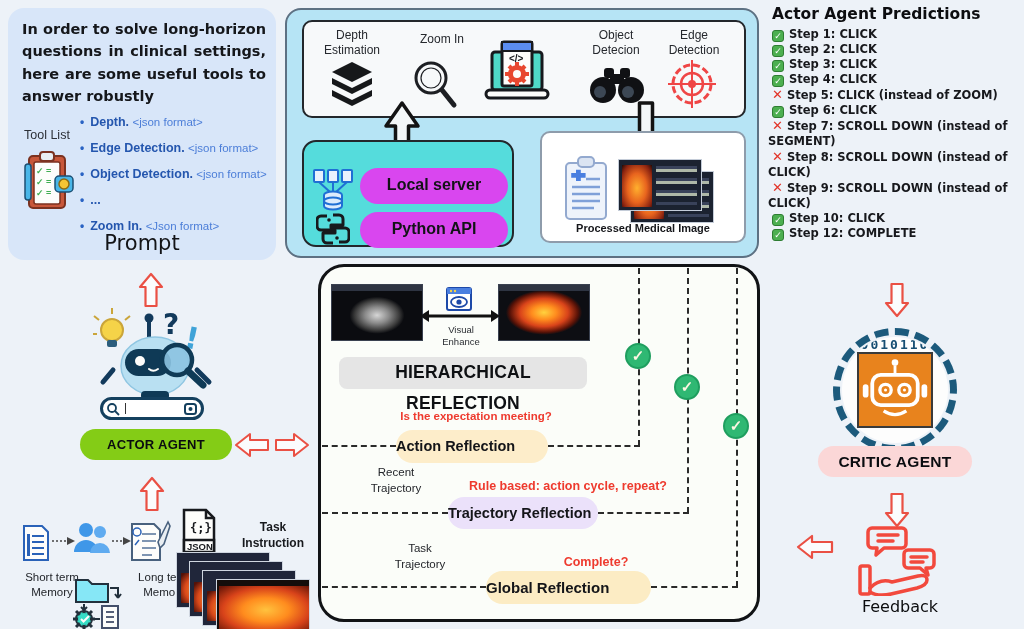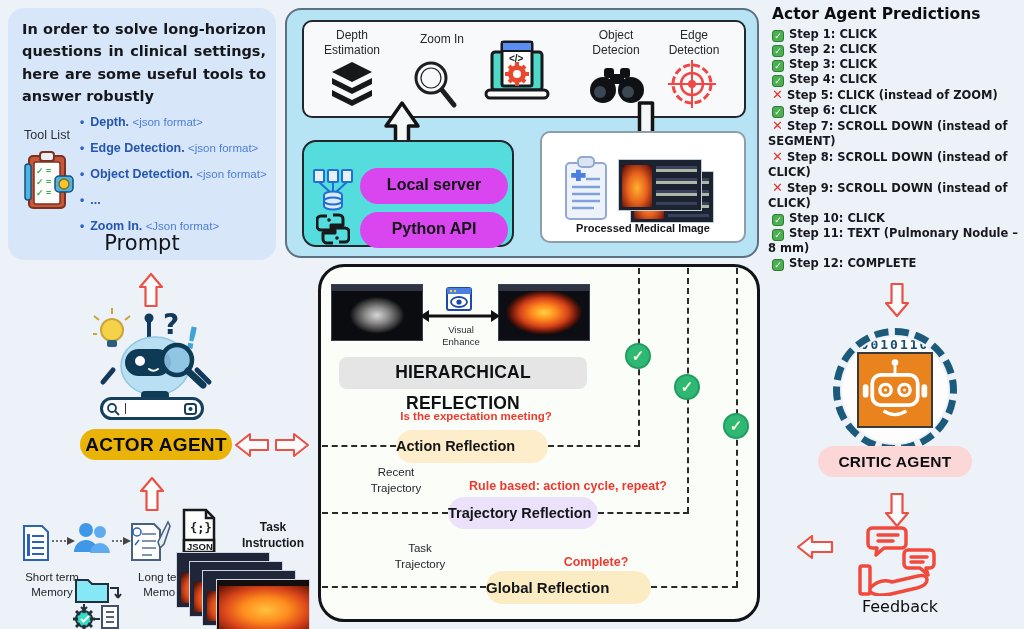--- a/index.html
+++ b/index.html
@@ -78,21 +78,21 @@
   .d-g-r { left:330px; top:319px; width:87px; }
   .d-v1 { left:317px; top:1px; height:178px; }
   .d-v2 { left:366px; top:1px; height:245px; }
   .d-v3 { left:415px; top:1px; height:319px; }
   .check-circle { position:absolute; width:26px; height:26px; border-radius:50%; background:#2fb873; border:2px solid #1f9e5f; color:#fdf6e3; font-weight:bold; font-size:15px; line-height:22px; text-align:center; }
   .cc1 { left:304px; top:76px; } .cc2 { left:353px; top:107px; } .cc3 { left:402px; top:146px; }
 
   
   .search-bar { left:100px; top:397px; width:104px; height:23px; background:#fff; border:3px solid #14405e; border-radius:12px; }
   .cursor { position:absolute; left:22px; top:3px; width:0; height:11px; border-left:1.5px solid #333; }
-  .actor-pill { left:80px; top:429px; width:152px; height:31px; background:#eab308; border-radius:16px; text-align:center; font-weight:bold; font-size:19px; line-height:31px; color:#0a0c10; letter-spacing:.3px; }
+  .actor-pill { left:80px; top:429px; width:152px; height:31px; background:#84cc16; border-radius:16px; text-align:center; font-weight:bold; font-size:13px; line-height:31px; color:#0a0c10; letter-spacing:.3px; }
   .critic-pill { left:818px; top:446px; width:154px; height:31px; background:#fbd7d7; border-radius:16px; text-align:center; font-weight:bold; font-size:15.5px; line-height:31px; color:#0a0c10; letter-spacing:.3px; }
 
   
   .mem-label { position:absolute; text-align:center; font-size:11.5px; line-height:1.3; color:#23262b; }
   .task-instr { position:absolute; left:228px; top:520px; width:90px; text-align:center; font-weight:bold; font-size:12px; line-height:1.3; color:#17191d; }
   .stack { left:176px; top:552px; width:140px; height:77px; }
   .frame { position:absolute; width:94px; height:56px; background:#20263a; border:1px solid #cfd6e0; }
   .frame::before { content:""; position:absolute; left:4px; bottom:4px; width:34px; height:30px; background:radial-gradient(ellipse at 50% 55%, #ff9b2e 0%, #d8481a 55%, #541208 90%); }
   .frame.front { background:#140d0b; }
   .frame.front::before { left:2px; top:6px; width:90px; height:46px; background:radial-gradient(ellipse at 52% 52%, #ffc23e 0%, #ff8c1e 35%, #d8431a 65%, #6b1708 95%); }
@@ -250,21 +250,20 @@
     <div class="pred-row"><span class="chk">✓</span><span>Step 1: CLICK</span></div>
     <div class="pred-row"><span class="chk">✓</span><span>Step 2: CLICK</span></div>
     <div class="pred-row"><span class="chk">✓</span><span>Step 3: CLICK</span></div>
     <div class="pred-row"><span class="chk">✓</span><span>Step 4: CLICK</span></div>
     <div class="pred-row"><span class="xk">✕</span><span>Step 5: CLICK (instead of ZOOM)</span></div>
     <div class="pred-row"><span class="chk">✓</span><span>Step 6: CLICK</span></div>
     <div class="pred-row"><span class="xk">✕</span><span>Step 7: SCROLL DOWN (instead of SEGMENT)</span></div>
     <div class="pred-row"><span class="xk">✕</span><span>Step 8: SCROLL DOWN (instead of CLICK)</span></div>
     <div class="pred-row"><span class="xk">✕</span><span>Step 9: SCROLL DOWN (instead of CLICK)</span></div>
     <div class="pred-row"><span class="chk">✓</span><span>Step 10: CLICK</span></div>
-    <div class="pred-row"><span class="chk">✓</span><span>Step 11: TEXT (Pulmonary Nodule – 8 mm)</span></div>
     <div class="pred-row"><span class="chk">✓</span><span>Step 12: COMPLETE</span></div>
   </section>
 
   <section class="abs center-panel">
     <div class="ct ct-raw"></div>
     <div class="ct ct-enh"></div>
     <svg class="abs" style="left:125px;top:20px" width="26" height="24" viewBox="0 0 26 24">
       <rect x="1" y="1" width="24" height="22" rx="2" fill="#fff" stroke="#1d49a8" stroke-width="2"></rect>
       <rect x="1" y="1" width="24" height="6" fill="#4a7fe0"></rect>
       <circle cx="5" cy="4" r="1.2" fill="#f5d348"></circle>

